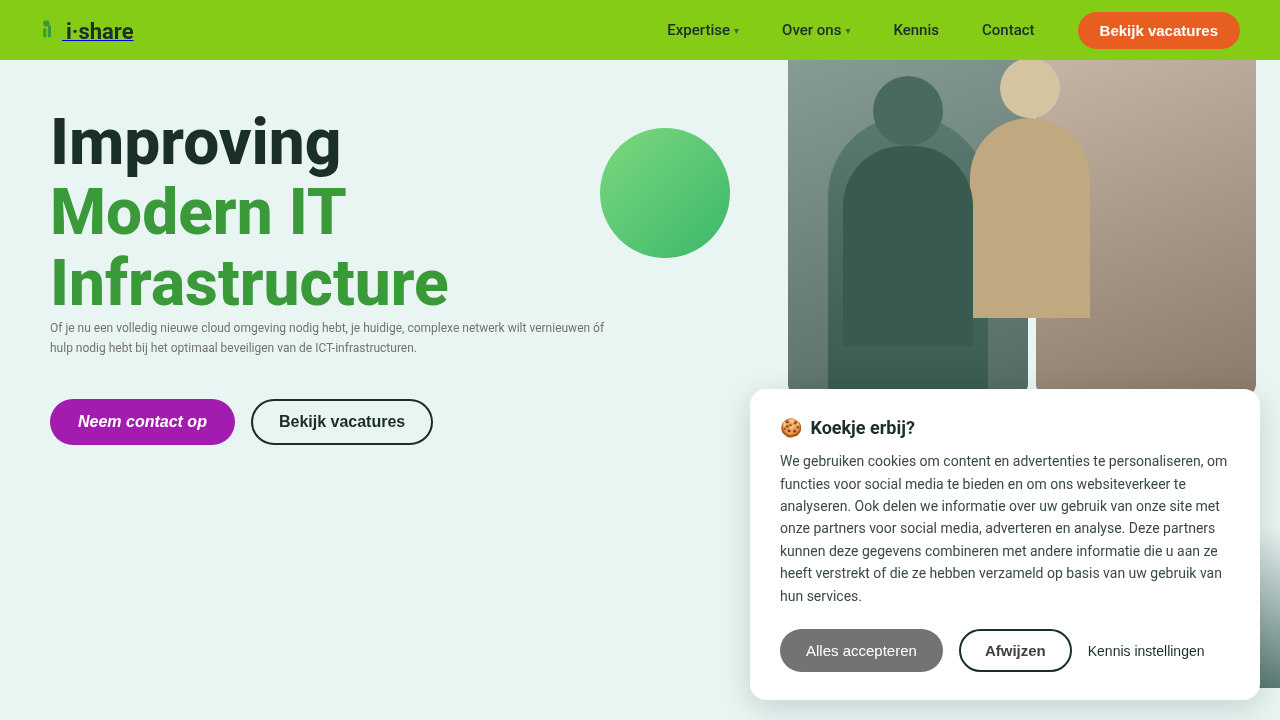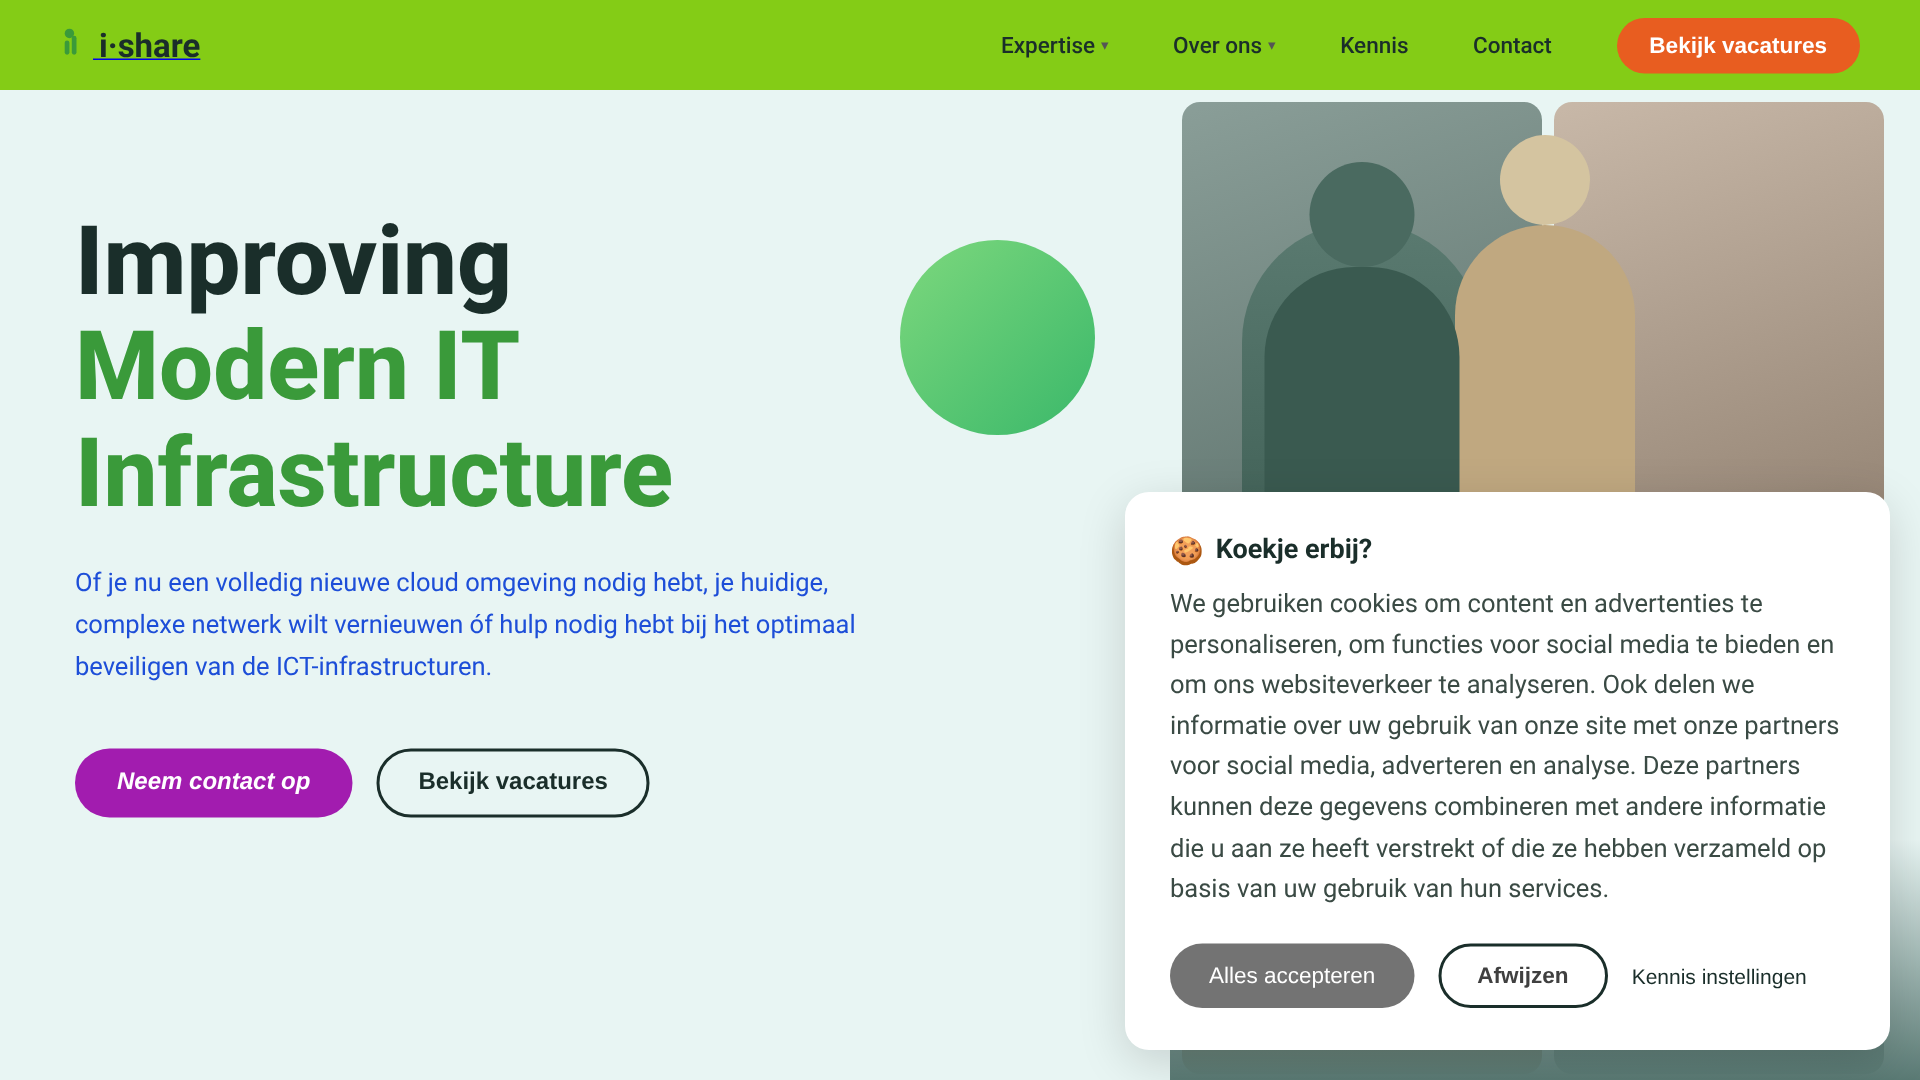--- a/index.html
+++ b/index.html
@@ -60,21 +60,21 @@
       border: none;
       border-radius: 24px;
       padding: 10px 22px;
       font-size: 15px;
       font-weight: 600;
       cursor: pointer;
     }
 
     
     main {
-      padding-top: 60px;
+      padding-top: 28px;
       width: 1280px;
       height: 720px;
       position: relative;
       background: #e8f5f3;
     }
 
     .hero {
       display: flex;
       height: 660px;
       position: relative;
@@ -96,23 +96,22 @@
     }
 
     .hero-title-green {
       font-size: 64px;
       font-weight: 800;
       color: #3a9a3a;
       line-height: 1.1;
     }
 
     .hero-description {
-      margin-top: 24px;
-      font-size: 17px;
-      color: #1d4ed8;
+      font-size: 12px;
+      color: #737373;
       line-height: 1.65;
       max-width: 560px;
     }
 
     .hero-buttons {
       display: flex;
       gap: 16px;
       margin-top: 40px;
       align-items: center;
     }
@@ -230,21 +229,21 @@
       display: flex;
       align-items: center;
       gap: 8px;
     }
 
     .cookie-emoji {
       font-size: 18px;
     }
 
     .cookie-text {
-      font-size: 17px;
+      font-size: 14px;
       color: #3a4a44;
       line-height: 1.6;
       margin-bottom: 22px;
     }
 
     .cookie-buttons {
       display: flex;
       align-items: center;
       gap: 16px;
     }

